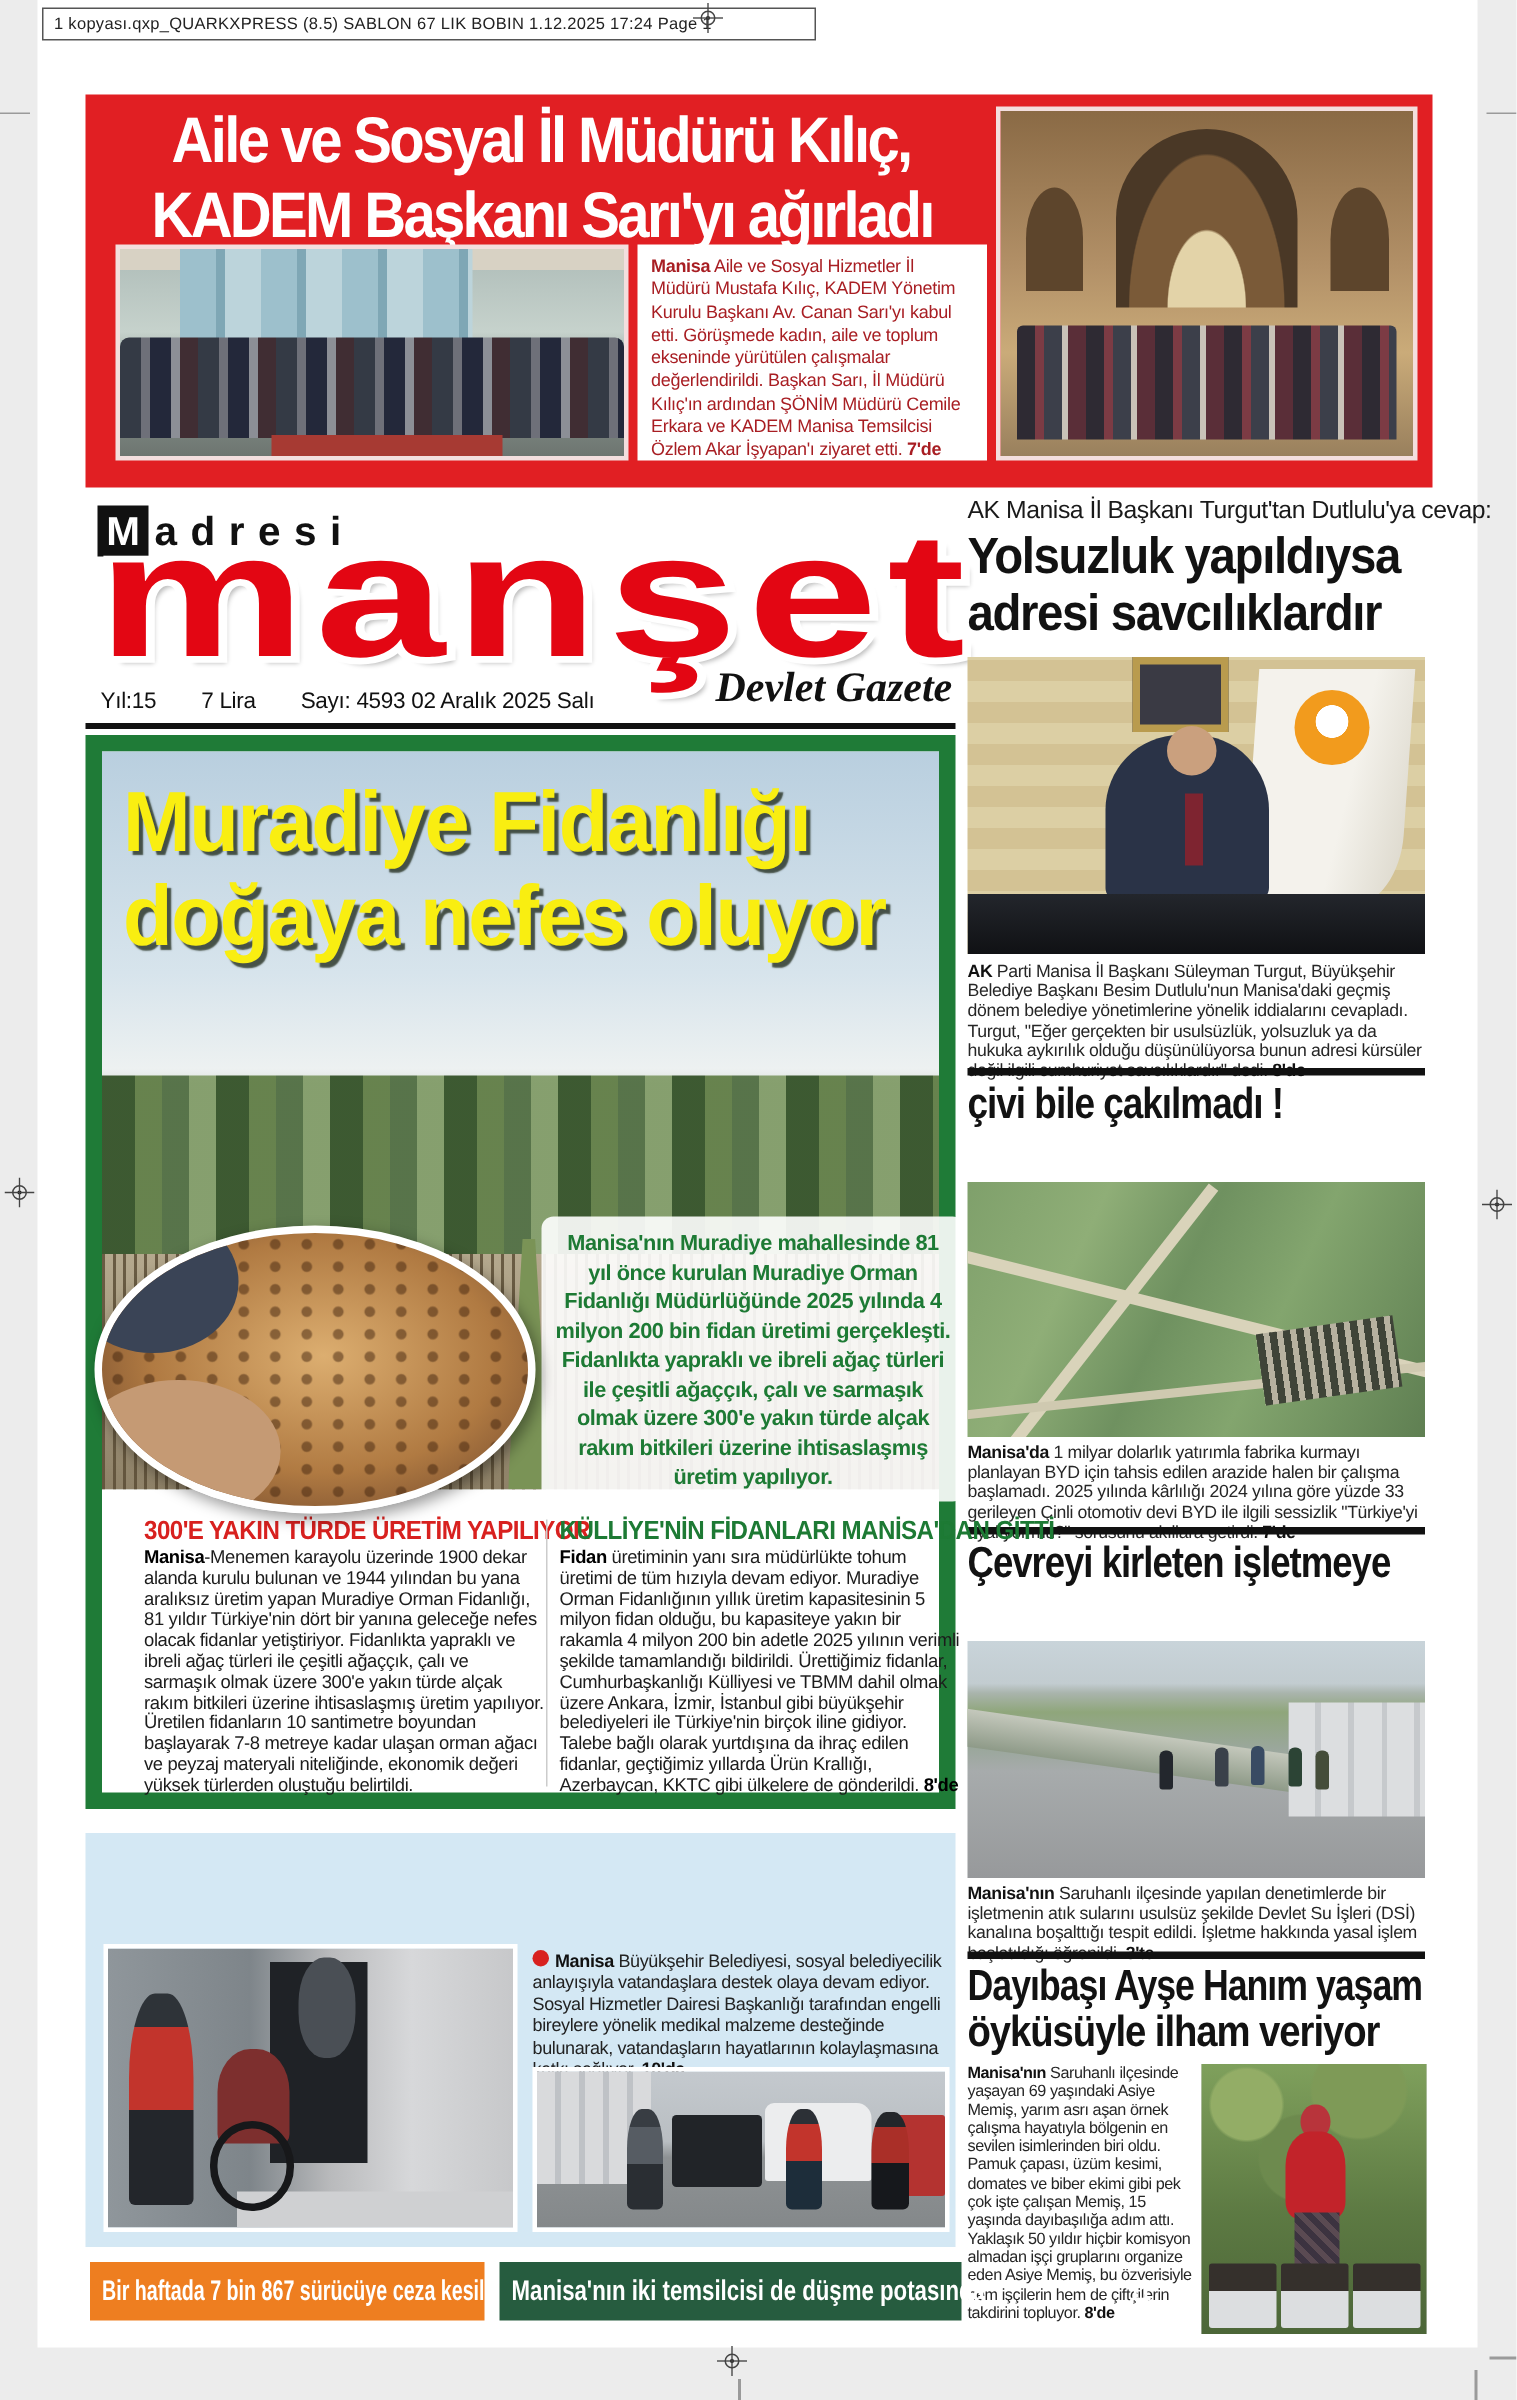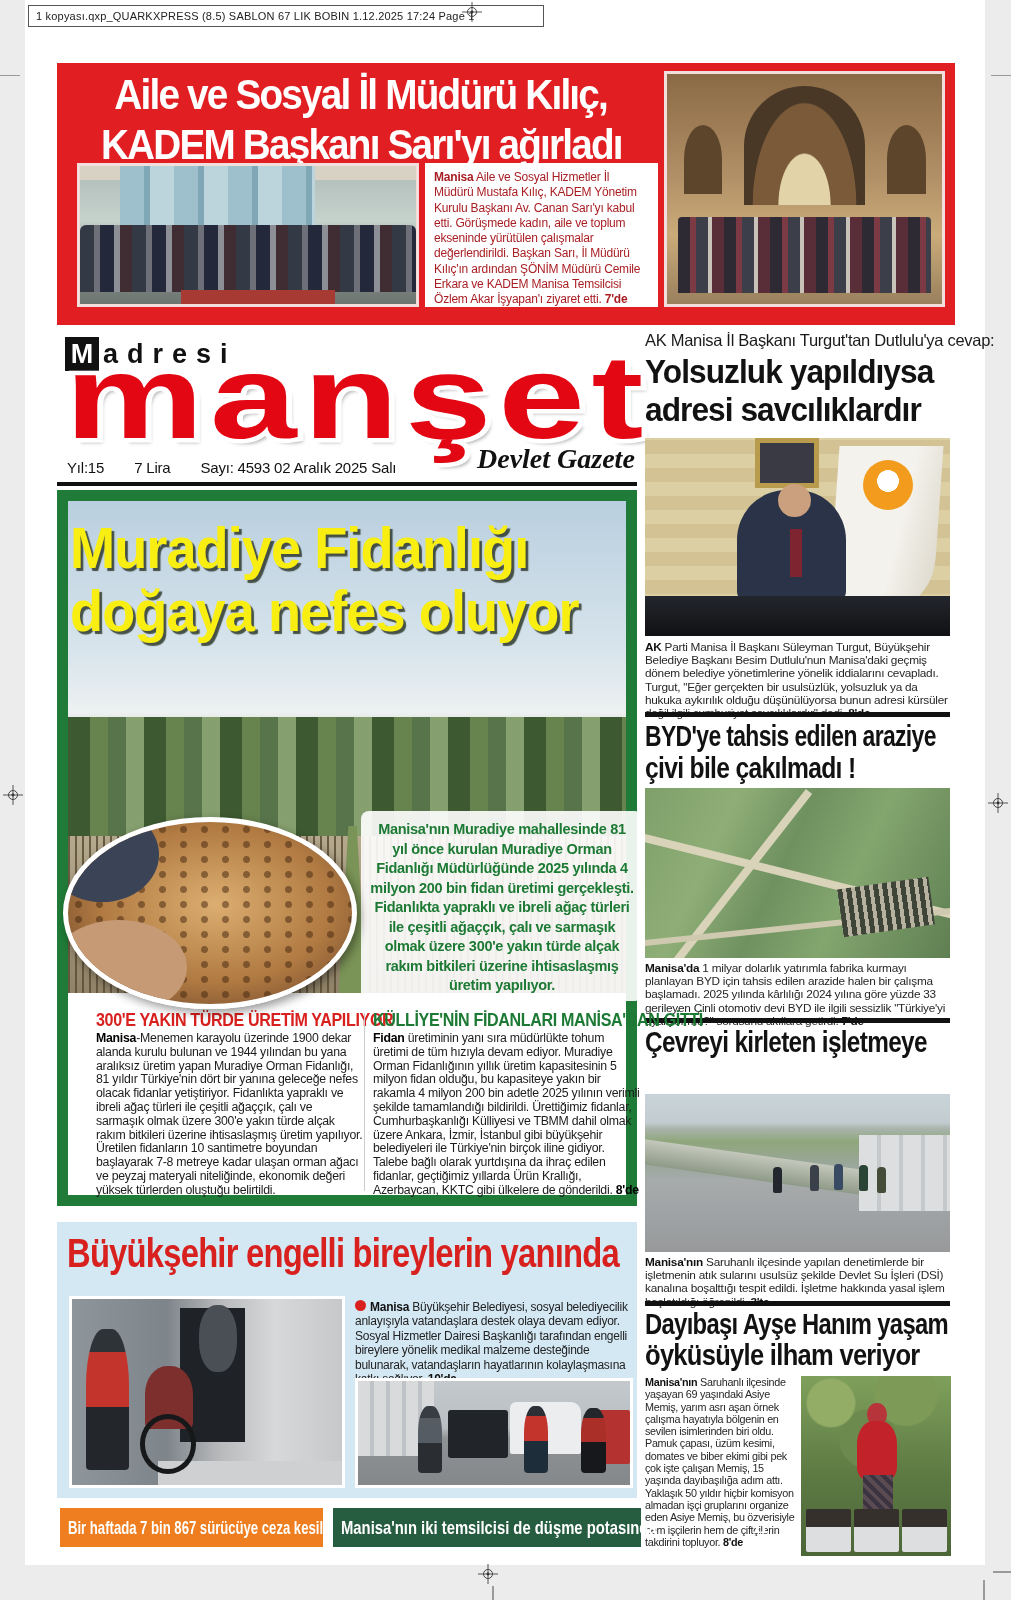--- a/index.html
+++ b/index.html
@@ -60,21 +60,21 @@
   .p-byd { left:620px; top:788px; width:305px; height:170px; }
   .p-cevre { left:620px; top:1094px; width:305px; height:158px; }
   .day-body { position:absolute; left:620px; top:1376px; width:152px; font-size:10.8px; line-height:12.3px;
               letter-spacing:-0.3px; color:#262626; }
   .day-body b { font-weight:bold; color:#111; }
   .p-dayibasi { left:776px; top:1376px; width:150px; height:180px; }
 
   
   .gframe { position:absolute; left:32px; top:490px; width:580px; height:716px; border:11px solid #1f7b37; background:#fff; }
   .p-nursery { left:0px; top:0px; width:558px; height:492px; }
-  .yellow-hl { position:absolute; left:2px; top:16px; font-weight:bold; color:#f9ee11; z-index:3;
+  .yellow-hl { position:absolute; left:14px; top:16px; font-weight:bold; color:#f9ee11; z-index:3;
                text-shadow:3px 3px 1px rgba(35,45,30,0.8); }
   .yellow-hl .ln { font-size:57px; line-height:63px; letter-spacing:-1px; white-space:nowrap; }
   .yellow-hl .ln span { display:inline-block; transform:scaleX(0.95); transform-origin:left bottom; }
   .seed-ellipse { position:absolute; left:-5px; top:316px; width:294px; height:192px; border:5px solid #fff; border-radius:50%;
                   box-shadow:3px 4px 10px rgba(0,0,0,0.4); z-index:4; overflow:hidden;
                   background-image: radial-gradient(circle, rgba(66,36,14,0.5) 0 3px, transparent 4px),
                                     radial-gradient(ellipse at 52% 45%, #dcae70 0%, #b07a42 55%, #7c5130 85%, #5a3a22 100%);
                   background-size: 21px 15px, 100% 100%; }
   .seed-ellipse .sleeve { position:absolute; left:-8%; top:-8%; width:40%; height:52%; background:#3a4456; border-radius:50%; }
   .seed-ellipse .thumb { position:absolute; left:-6%; bottom:-6%; width:48%; height:52%; background:#c59a74; border-radius:50%; }
@@ -271,21 +271,20 @@
     </div>
     <div class="caption abs" style="left:620px; top:641px;">
       <b>AK</b><span> Parti Manisa İl Başkanı Süleyman Turgut, Büyükşehir Belediye Başkanı Besim Dutlulu'nun Manisa'daki geçmiş dönem belediye yönetimlerine yönelik iddialarını cevapladı. Turgut, "Eğer gerçekten bir usulsüzlük, yolsuzluk ya da hukuka aykırılık olduğu düşünülüyorsa bunun adresi kürsüler değil ilgili cumhuriyet savcılıklardır" dedi. </span><b class="pageref">8'de</b>
     </div>
   </section>
 
   <div class="rule" style="top:712px;"></div>
 
   <section>
     <div class="story-hl hl-sm abs rc" style="top:720px;">
-      <div class="ln"><span style="transform:scaleX(0.79);">BYD'ye tahsis edilen araziye</span></div>
       <div class="ln"><span style="transform:scaleX(0.85);">çivi bile çakılmadı !</span></div>
     </div>
     <div class="photo p-byd">
       <div class="road-a"></div>
       <div class="road-b"></div>
       <div class="road-c"></div>
       <div class="site"></div>
     </div>
     <div class="caption abs" style="left:620px; top:962px;">
       <b>Manisa'da</b><span> 1 milyar dolarlık yatırımla fabrika kurmayı planlayan BYD için tahsis edilen arazide halen bir çalışma başlamadı. 2025 yılında kârlılığı 2024 yılına göre yüzde 33 gerileyen Çinli otomotiv devi BYD ile ilgili sessizlik "Türkiye'yi oyalıyor mu?" sorusunu akıllara getirdi. </span><b class="pageref">7'de</b>
@@ -354,21 +353,20 @@
       </div>
       <div class="col-div"></div>
       <div class="col col-2">
         <h3>KÜLLİYE'NİN FİDANLARI MANİSA'DAN GİTTİ</h3>
         <p><b>Fidan</b><span> üretiminin yanı sıra müdürlükte tohum üretimi de tüm hızıyla devam ediyor. Muradiye Orman Fidanlığının yıllık üretim kapasitesinin 5 milyon fidan olduğu, bu kapasiteye yakın bir rakamla 4 milyon 200 bin adetle 2025 yılının verimli şekilde tamamlandığı bildirildi. Ürettiğimiz fidanlar,  Cumhurbaşkanlığı Külliyesi ve TBMM dahil olmak üzere Ankara, İzmir, İstanbul gibi büyükşehir belediyeleri ile Türkiye'nin birçok iline gidiyor. Talebe bağlı olarak yurtdışına da ihraç edilen fidanlar, geçtiğimiz yıllarda Ürün Krallığı, Azerbaycan, KKTC gibi ülkelere de gönderildi. </span><b class="pageref">8'de</b></p>
       </div>
     </div>
   </section>
 
   <section class="bluepanel">
-    <div class="red-hl"><span>Büyükşehir engelli bireylerin yanında</span></div>
     <div class="photo p-buyuk-left">
       <div class="door"></div>
       <div class="step"></div>
       <div class="w1"></div>
       <div class="w2"></div>
       <div class="wm"></div>
       <div class="wheel"></div>
     </div>
     <div class="bullet-par">
       <span class="dot"></span><b>Manisa</b><span> Büyükşehir Belediyesi, sosyal belediyecilik anlayışıyla vatandaşlara destek olaya devam ediyor. Sosyal Hizmetler Dairesi Başkanlığı tarafından engelli bireylere yönelik medikal malzeme desteğinde bulunarak, vatandaşların hayatlarının kolaylaşmasına katkı sağlıyor. </span><b class="pageref">10'da</b>

